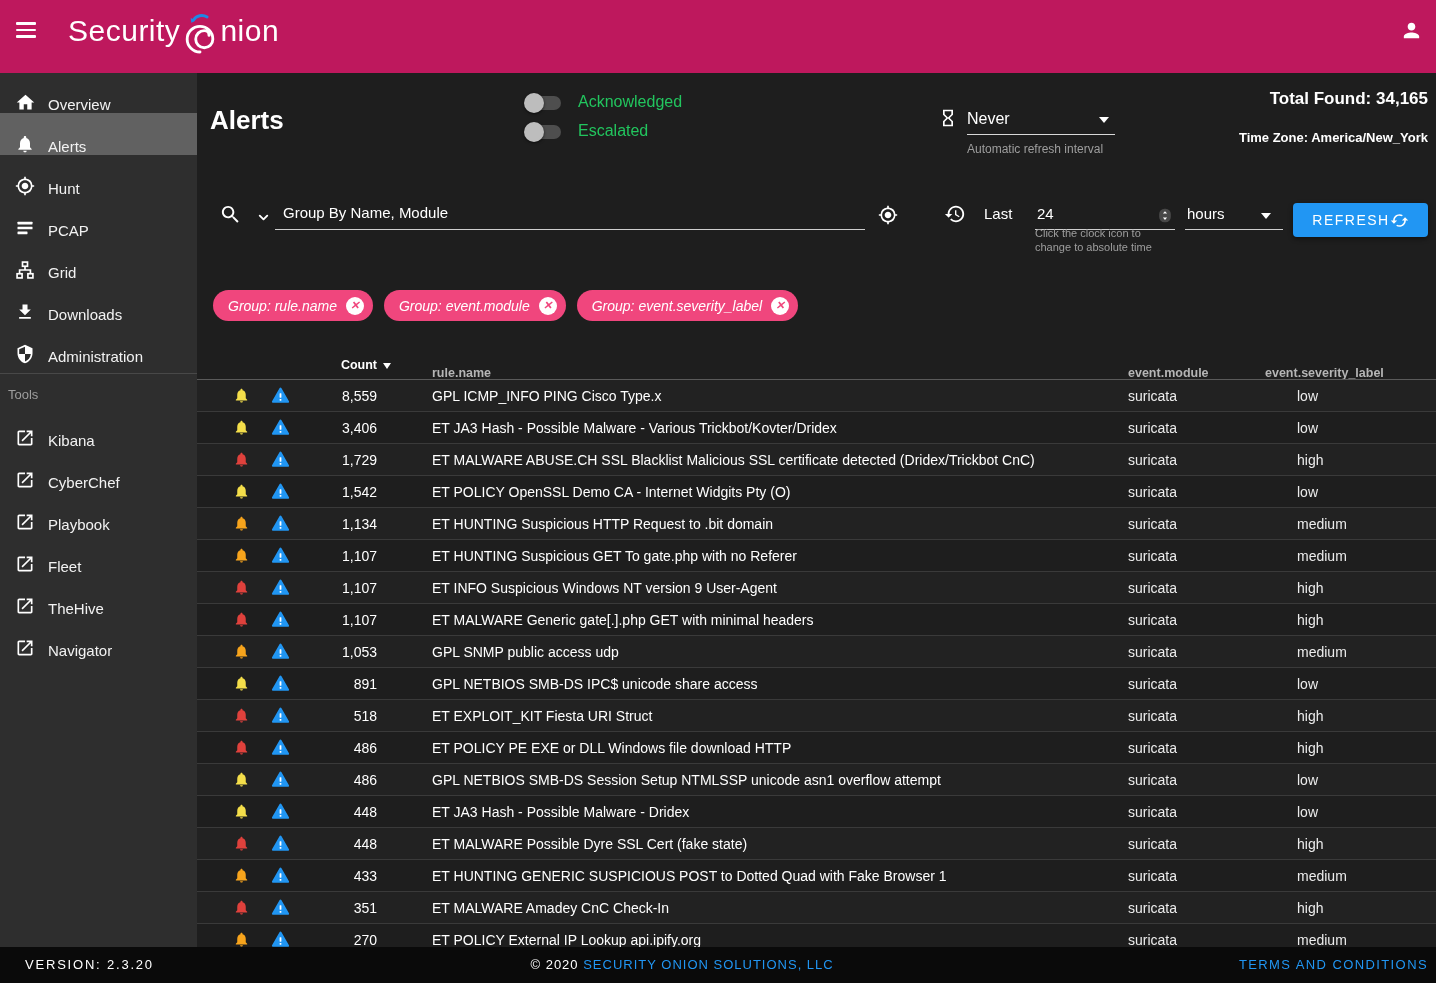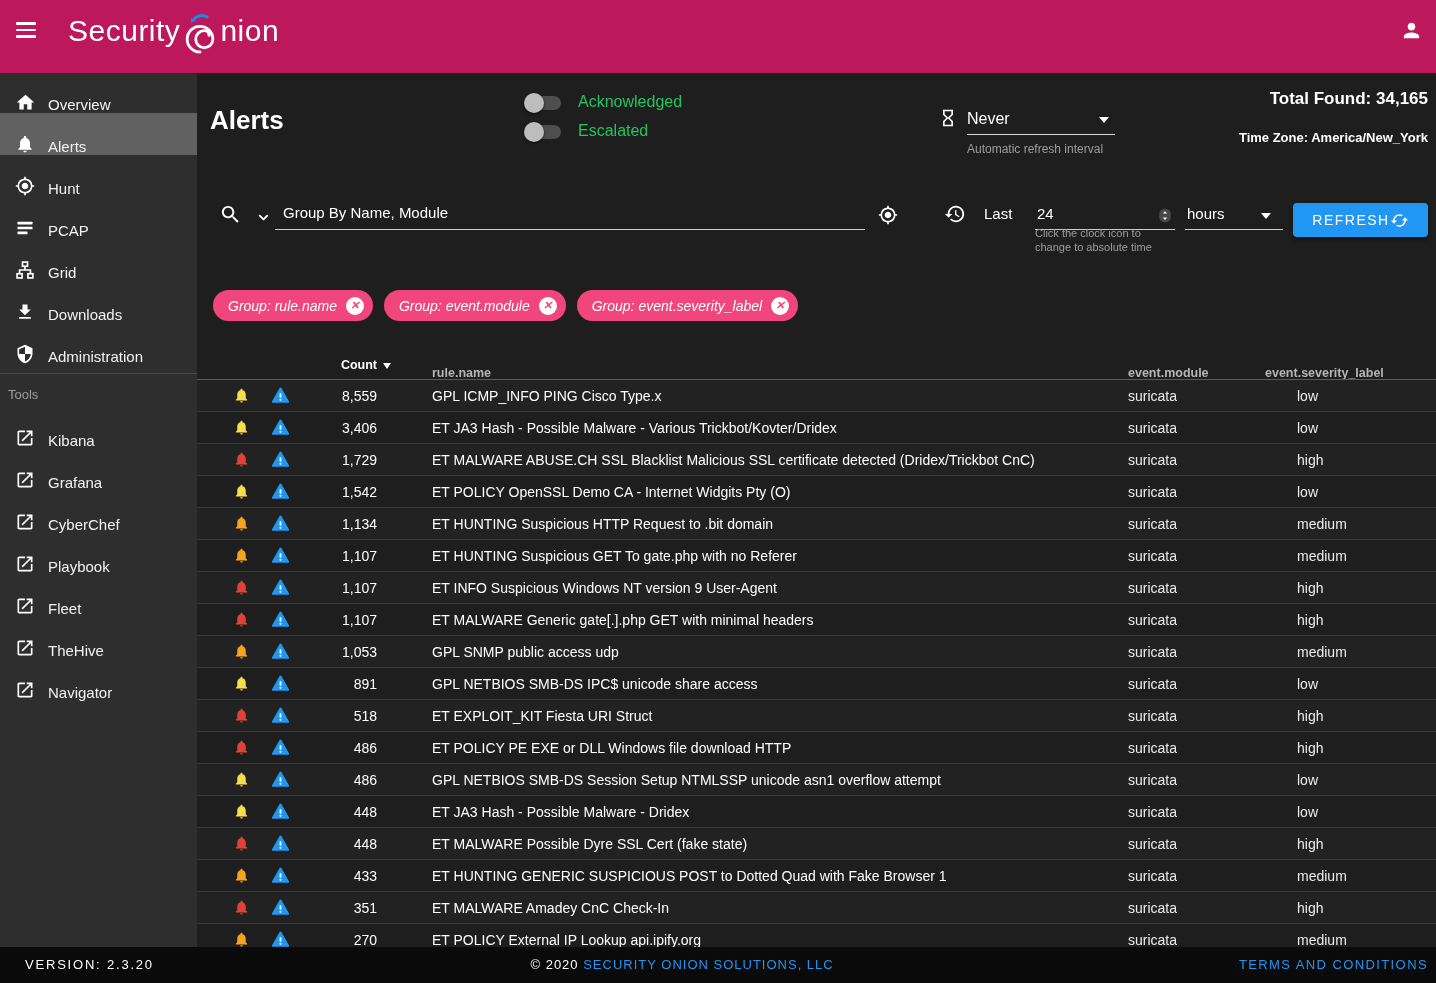--- a/index.html
+++ b/index.html
@@ -188,28 +188,20 @@
           </svg>
         </span>
     <span class="nav-label">Kibana</span>
   </div>
       <div class="nav-item">
     <span class="nav-icon">
           <svg viewBox="0 0 24 24" width="20" height="20" fill="#fff">
             <path d="M19 19H5V5h7V3H5c-1.11 0-2 .9-2 2v14c0 1.1.89 2 2 2h14c1.1 0 2-.9 2-2v-7h-2v7zM14 3v2h3.59l-9.83 9.83 1.41 1.41L19 6.41V10h2V3h-7z"></path>
           </svg>
         </span>
-    <span class="nav-label">Grafana</span>
-  </div>
-      <div class="nav-item">
-    <span class="nav-icon">
-          <svg viewBox="0 0 24 24" width="20" height="20" fill="#fff">
-            <path d="M19 19H5V5h7V3H5c-1.11 0-2 .9-2 2v14c0 1.1.89 2 2 2h14c1.1 0 2-.9 2-2v-7h-2v7zM14 3v2h3.59l-9.83 9.83 1.41 1.41L19 6.41V10h2V3h-7z"></path>
-          </svg>
-        </span>
     <span class="nav-label">CyberChef</span>
   </div>
       <div class="nav-item">
     <span class="nav-icon">
           <svg viewBox="0 0 24 24" width="20" height="20" fill="#fff">
             <path d="M19 19H5V5h7V3H5c-1.11 0-2 .9-2 2v14c0 1.1.89 2 2 2h14c1.1 0 2-.9 2-2v-7h-2v7zM14 3v2h3.59l-9.83 9.83 1.41 1.41L19 6.41V10h2V3h-7z"></path>
           </svg>
         </span>
     <span class="nav-label">Playbook</span>
   </div>

